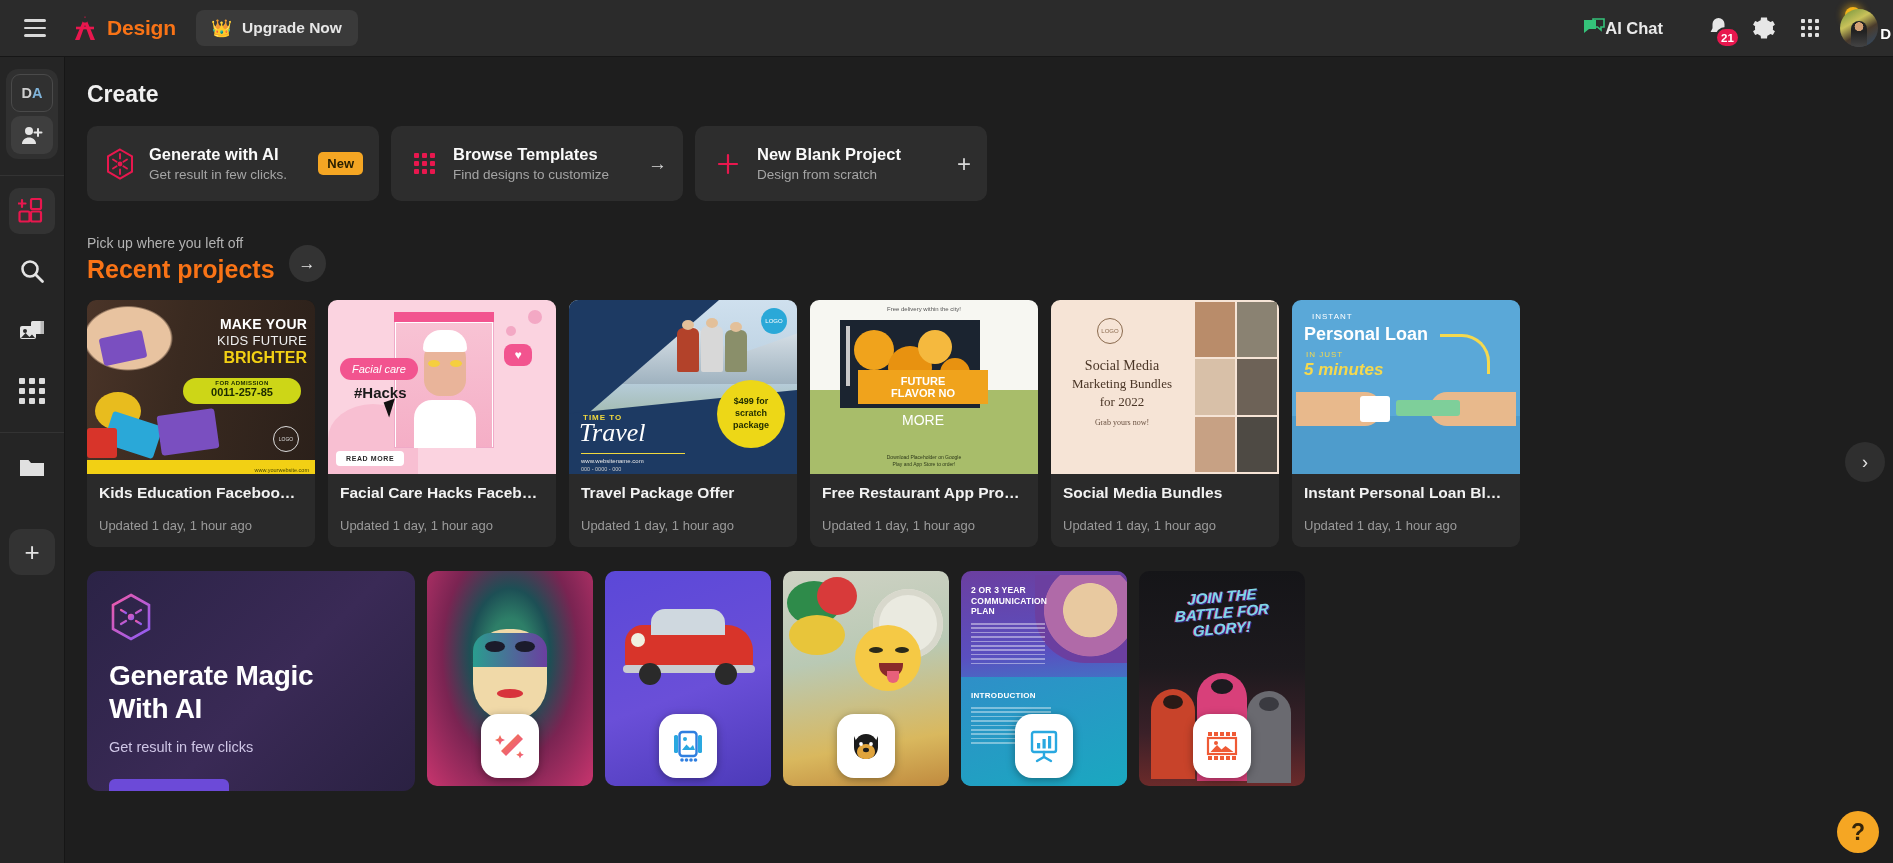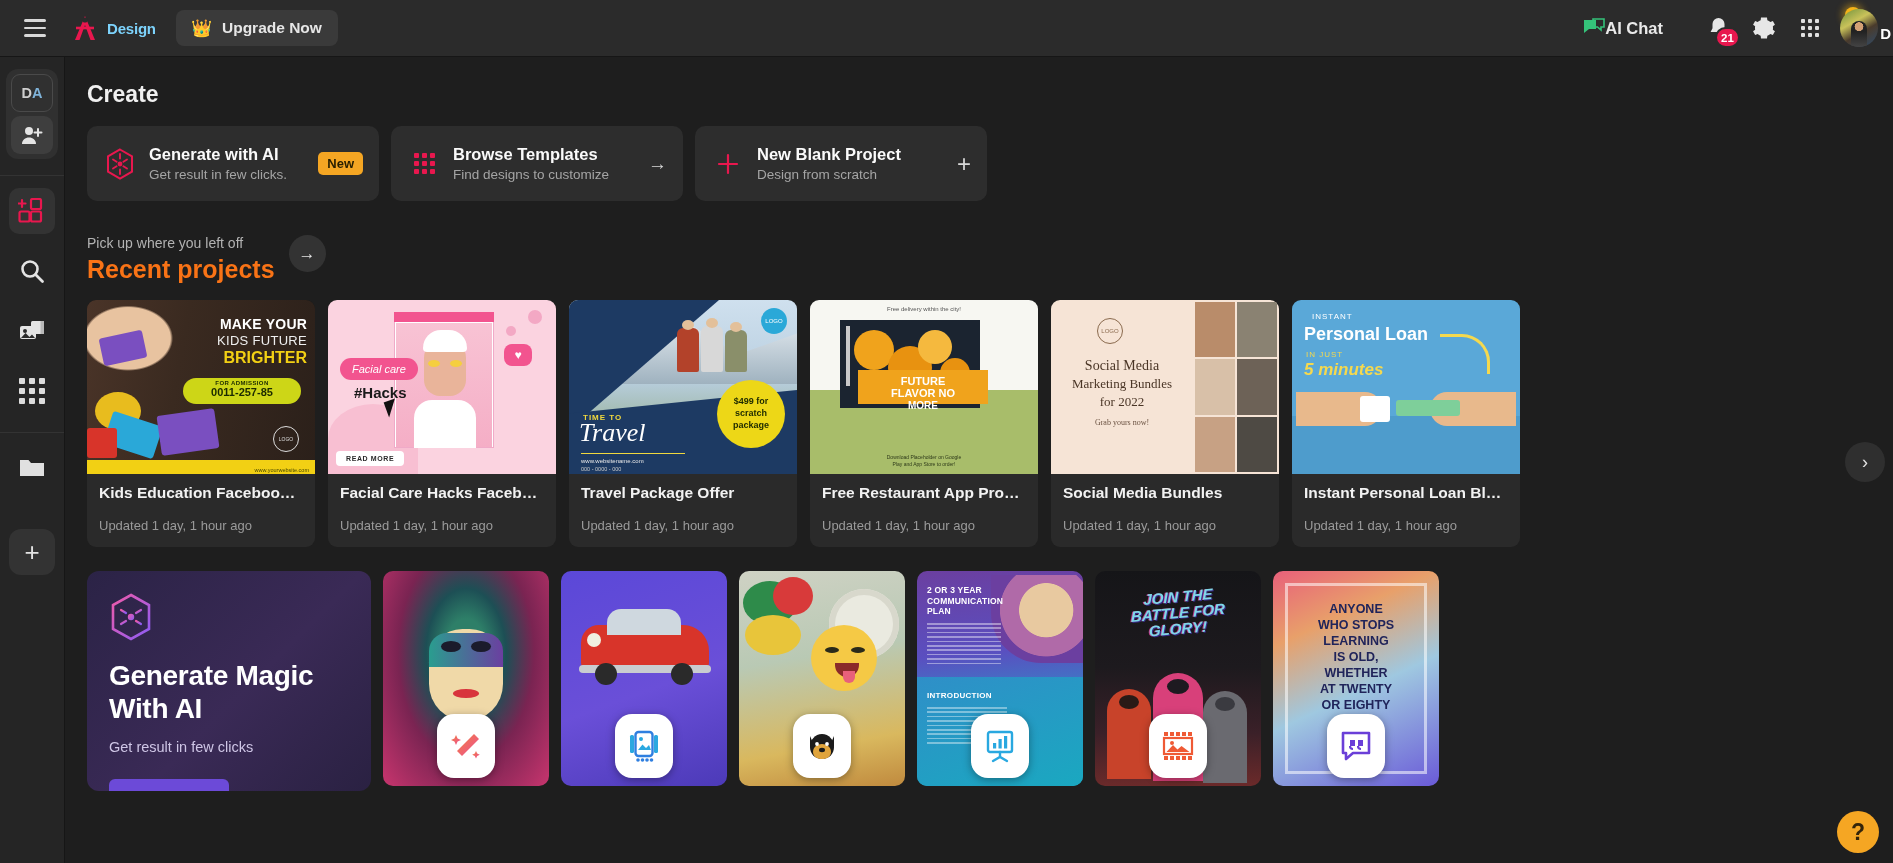--- a/index.html
+++ b/index.html
@@ -21,21 +21,21 @@
   }
   .hamburger {
     width: 42px; height: 42px; margin-left: 14px;
     display: flex; flex-direction: column; justify-content: center; align-items: center; gap: 5px;
     border-radius: 7px; cursor: pointer;
   }
   .hamburger span { display: block; width: 22px; height: 2.6px; background: #d9d9d9; border-radius: 2px; }
 
   .brand { display: flex; align-items: center; gap: 9px; margin-left: 16px; }
   .brand-logo { width: 26px; height: 28px; }
-  .brand-name { font-size: 15px; font-weight: bold; color: #7dd3fc; letter-spacing: -0.2px; }
+  .brand-name { font-size: 21px; font-weight: bold; color: #f97316; letter-spacing: -0.2px; }
 
   .upgrade-btn {
     display: flex; align-items: center; gap: 9px;
     margin-left: 20px; padding: 9px 16px;
     background: #3a3a3a; border-radius: 8px; cursor: pointer;
   }
   .upgrade-btn .crown { font-size: 17px; color: #f5b316; line-height: 1; }
   .upgrade-label { font-size: 15.5px; font-weight: bold; color: #e6e6e6; }
 
   .topbar-right {
@@ -128,21 +128,21 @@
   .new-badge {
     background: #f5a623; color: #2a2000; font-size: 13px; font-weight: bold;
     padding: 4px 9px; border-radius: 5px;
   }
   .arrow-glyph { font-size: 19px; color: #d8d8d8; }
   .plus-glyph { font-size: 24px; color: #d8d8d8; font-weight: 300; line-height: 1;}
   .dotgrid { display:grid; grid-template-columns: repeat(3,5px); grid-template-rows: repeat(3,5px); gap:3px;}
   .dotgrid i { display:block; width:5px; height:5px; background:#e8174e; border-radius:1px;}
 
   
-  .recent-head { margin: 34px 0 0 22px; display: flex; gap: 14px;}
+  .recent-head { margin: 34px 0 0 22px; display: flex; align-items: flex-end; gap: 14px;}
   .recent-eyebrow { font-size: 14px; color: #b3b3b3; margin-bottom: 4px; }
   .recent-title { font-size: 25px; font-weight: bold; color: #f97316; }
   .recent-arrow {
     width: 37px; height: 37px; border-radius: 50%; background: #333333;
     display:flex; align-items:center; justify-content:center; cursor:pointer;
     font-size: 17px; color: #e4e4e4; margin-bottom: 2px;
   }
 
   .proj-row { display: flex; gap: 13px; margin: 16px 0 0 22px; }
   .proj-card {
@@ -159,21 +159,21 @@
 
   .next-arrow {
     position: absolute; right: 8px; top: 385px; width: 40px; height: 40px;
     border-radius: 50%; background: #2f2f2f; display:flex; align-items:center; justify-content:center;
     color:#e3e3e3; font-size: 18px; cursor:pointer; z-index: 20;
   }
 
   
   .bottom-row { display: flex; gap: 12px; margin: 24px 0 0 22px; align-items: flex-start; }
   .magic-card {
-    width: 284px; height: 220px; border-radius: 12px; position: relative; overflow: hidden;
+    width: 328px; height: 220px; border-radius: 12px; position: relative; overflow: hidden;
     background: linear-gradient(135deg,#2b2346 0%,#3a2a56 55%,#2a2142 100%);
     padding: 22px 22px 0; cursor: pointer; flex: 0 0 auto;
   }
   .magic-hex { width: 44px; height: 48px; margin-bottom: 14px; }
   .magic-title { font-size: 28px; font-weight: bold; color: #ffffff; line-height: 1.18; letter-spacing: -0.3px;}
   .magic-sub { font-size: 14.5px; color: #cfc6e6; margin-top: 14px; }
   .magic-btn {
     position: absolute; left: 22px; bottom: 0; width: 120px; height: 12px;
     background: #6c4ad8; border-radius: 6px 6px 0 0;
   }
@@ -509,21 +509,21 @@
         <div style="position:absolute;left:30px;top:20px;width:140px;height:88px;background:#1b2430"></div>
         <div style="position:absolute;left:44px;top:30px;width:40px;height:40px;background:#f0a31c;border-radius:50%"></div>
         <div style="position:absolute;left:78px;top:46px;width:44px;height:44px;background:#e89210;border-radius:50%"></div>
         <div style="position:absolute;left:108px;top:30px;width:34px;height:34px;background:#f5b93e;border-radius:50%"></div>
         <div style="position:absolute;left:130px;top:58px;width:30px;height:30px;background:#e89210;border-radius:50%"></div>
         <div style="position:absolute;left:28px;top:26px;width:20px;height:60px;background:#c9c9c9;clip-path:polygon(40% 0,60% 0,60% 100%,40% 100%)"></div>
         <div style="position:absolute;left:48px;top:70px;width:130px;height:34px;background:#f0a31c;display:flex;flex-direction:column;align-items:center;justify-content:center;color:#fff;font-weight:bold;line-height:1.1">
           <span style="font-size:11px">FUTURE</span>
           <span style="font-size:11px">FLAVOR NO</span>
         </div>
-        <div style="position:absolute;left:48px;top:100px;width:130px;text-align:center;color:#fff;font-size:10px;font-weight:bold">MORE</div>
+        <div style="position:absolute;left:48px;top:112px;width:130px;text-align:center;color:#fff;font-size:14px;font-weight:normal">MORE</div>
         <div style="position:absolute;left:0;top:6px;width:228px;text-align:center;font-size:6px;color:#555">Free delivery within the city!</div>
         <div style="position:absolute;left:0;bottom:14px;width:228px;text-align:center;font-size:5px;color:#2e3a1a">Download Placeholder on Google</div>
         <div style="position:absolute;left:0;bottom:7px;width:228px;text-align:center;font-size:5px;color:#2e3a1a">Play and App Store to order!</div>
       </div>
       <div class="proj-meta">
         <div class="proj-name">Free Restaurant App Pro…</div>
         <div class="proj-updated">Updated 1 day, 1 hour ago</div>
       </div>
     </div>
 
@@ -729,36 +729,16 @@
               <rect x="3" y="26" width="4" height="4"></rect>
               <rect x="9" y="26" width="4" height="4"></rect>
               <rect x="15" y="26" width="4" height="4"></rect>
               <rect x="21" y="26" width="4" height="4"></rect>
               <rect x="27" y="26" width="4" height="4"></rect>
             </g>
         </svg>
       </div>
     </div>
 
-    <div class="tile">
-      <div class="tb" style="background:linear-gradient(155deg,#e8607a 0%,#e8a06a 26%,#9fc8e0 55%,#6a5ad8 100%)"></div>
-      <div style="position:absolute;inset:12px;border:3px solid rgba(255,255,255,.55)"></div>
-      <div style="position:absolute;left:14px;top:30px;width:138px;text-align:center;color:#20245a;font-size:12.5px;font-weight:bold;line-height:1.28">
-        <div>ANYONE</div>
-        <div>WHO STOPS</div>
-        <div>LEARNING</div>
-        <div>IS OLD,</div>
-        <div>WHETHER</div>
-        <div>AT TWENTY</div>
-        <div>OR EIGHTY</div>
-      </div>
-      <div class="tile-badge">
-        <svg width="32" height="32" viewBox="0 0 32 32">
-          <path d="M3 3h26v20H13l-7 6v-6H3z" fill="none" stroke="#6a3fd8" stroke-width="2.6" stroke-linejoin="round"></path>
-          <path d="M10 10h5v6h-5zM18 10h5v6h-5z" fill="#6a3fd8"></path>
-          <path d="M10 16c0 2 1.5 3 3 3M18 16c0 2 1.5 3 3 3" stroke="#6a3fd8" stroke-width="2.2" fill="none"></path>
-        </svg>
-      </div>
-    </div>
   </div>
 
   <div class="help-btn">?</div>
 </div>
 
 </body></html>

